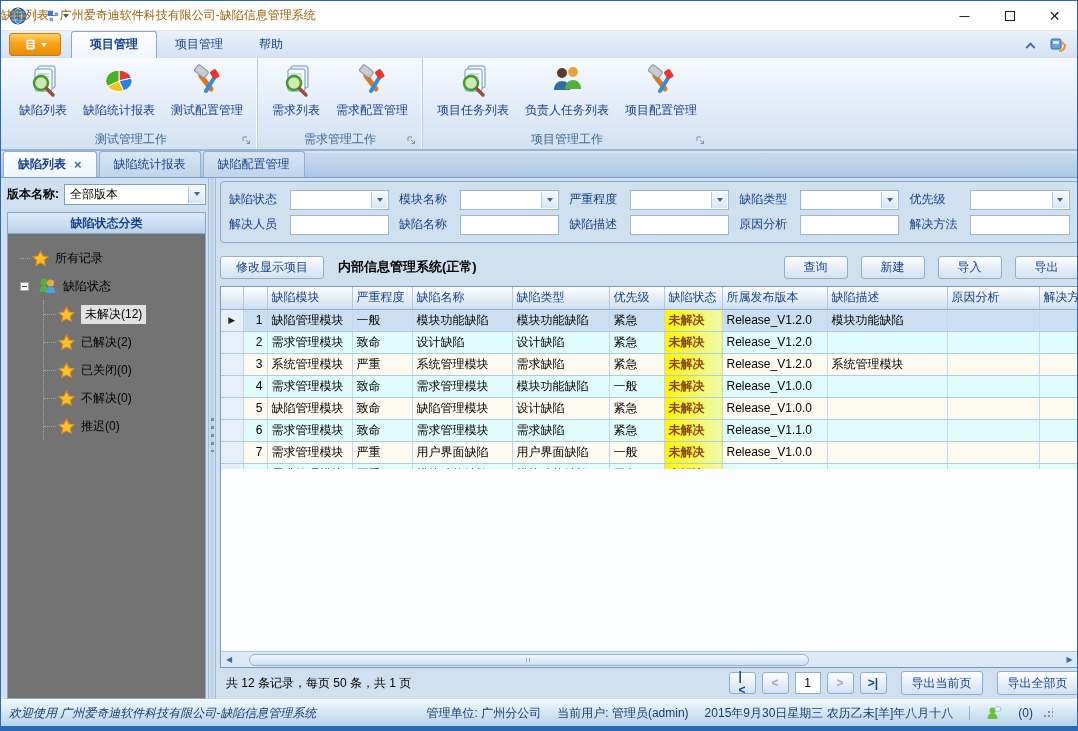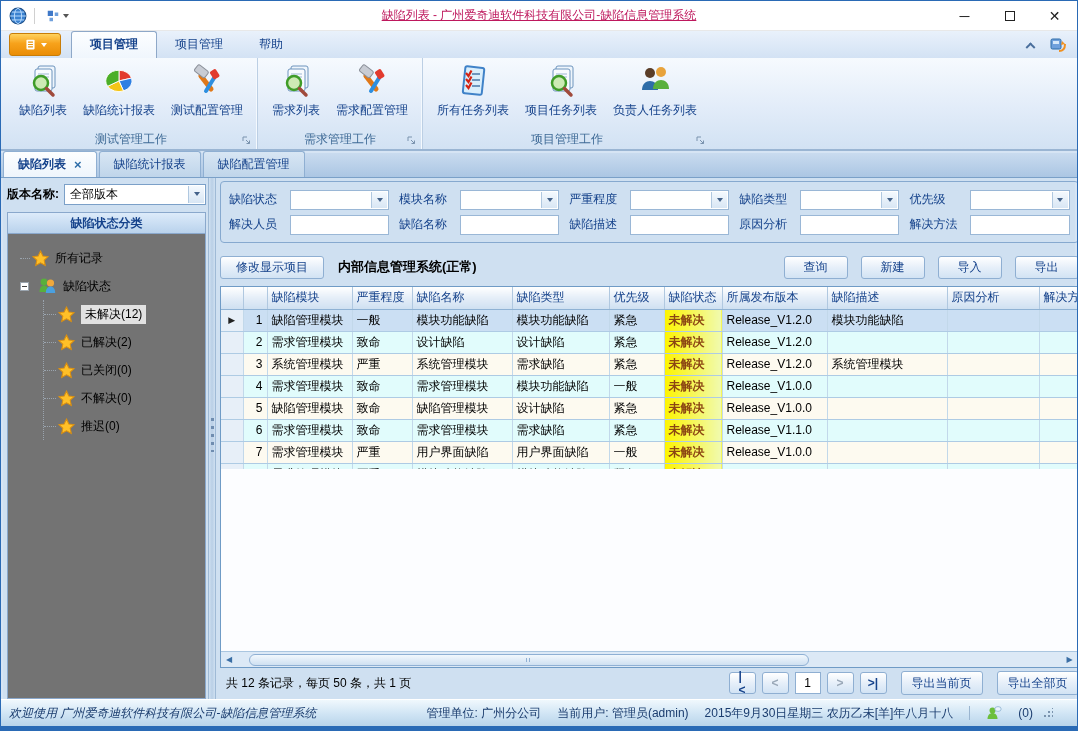--- a/index.html
+++ b/index.html
@@ -13,21 +13,21 @@
   .icon svg { width:100%; height:100%; }
 
   
   #titlebar { position:absolute; left:0; top:0; right:0; height:30px; background:#fff;
     display:flex; align-items:center; border-bottom:1px solid #e8e8e8; }
   #app-icon { width:18px; height:18px; margin-left:8px; }
   .qat-sep { width:1px; height:16px; background:#d0d0d0; margin:0 7px; }
   #qat-btn { display:flex; align-items:center; gap:3px; padding:2px 4px; }
   #qat-btn .icon { width:14px; height:14px; }
   .mini-caret { width:0; height:0; border-left:3px solid transparent; border-right:3px solid transparent; border-top:4px solid #555; }
-  #win-title { position:absolute; left:0; right:0; text-align:center; font-size:12px; color:#be185d; pointer-events:none;text-decoration:underline; }
+  #win-title { position:absolute; left:0; right:0; text-align:left; font-size:12px; color:#a16207; pointer-events:none; }
   #win-controls { margin-left:auto; display:flex; height:100%; z-index:2; }
   .win-btn { width:45px; height:100%; display:flex; align-items:center; justify-content:center; font-size:14px; color:#222; }
   #max-btn span { width:10px; height:10px; border:1px solid #222; display:block; }
 
   
   #ribbon-tabs { position:absolute; left:0; top:30px; right:0; height:27px;
     background:linear-gradient(#e9f1fb,#d3e2f4); display:flex; align-items:flex-end; }
   #app-menu-btn { width:52px; height:23px; margin:0 10px 0 8px; border-radius:3px;
     background:linear-gradient(#ffd25e,#f7a21b 45%,#ea8d06); border:1px solid #c87d08;
     display:flex; align-items:center; justify-content:center; gap:4px; align-self:center; }
@@ -307,49 +307,50 @@
             <path d="M4 4l3.5 3.5M7.5 4.5v3h-3" stroke="#7a93ae" fill="none"></path>
           </svg>
         </span>
     </div>
   </div>
   <div class="rb-group">
     <div class="rb-buttons">
       <div class="rb-btn">
         <span class="icon ">
             <svg viewBox="0 0 34 34">
-              <rect x="8" y="3" width="19" height="27" rx="2" fill="#d9eefc" stroke="#3f82c8" stroke-width="2" transform="rotate(6 17 17)"></rect>
-              <path d="M16 10h8M16 16h8M16 22h8" stroke="#4a78a8" stroke-width="1.5"></path>
-              <path d="M10 9l2.5 3 3-5.5M10 15l2.5 3 3-5.5M10 21l2.5 3 3-5.5" stroke="#d42313" stroke-width="2.2" fill="none"></path>
-            </svg>
-          </span>
-        <span>所有任务列表</span>
-      </div>
-      <div class="rb-btn">
-        <span class="icon ">
-            <svg viewBox="0 0 34 34">
               <rect x="12" y="2" width="17" height="22" rx="2" fill="#eef5fc" stroke="#6d94bd"></rect>
               <rect x="9" y="5" width="17" height="22" rx="2" fill="#f8fbfe" stroke="#6d94bd"></rect>
               <path d="M12 10h11M12 13h11M12 16h5" stroke="#9fb8d2" stroke-width="1"></path>
               <circle cx="15" cy="19" r="7" fill="#cdeab4" stroke="#3f9c28" stroke-width="2.5"></circle>
               <line x1="20.5" y1="24.5" x2="27" y2="31" stroke="#a04a3c" stroke-width="3.5" stroke-linecap="round"></line>
             </svg>
           </span>
         <span>项目任务列表</span>
       </div>
       <div class="rb-btn">
         <span class="icon ">
             <svg viewBox="0 0 34 34">
               <circle cx="12" cy="9" r="5" fill="#5a3d28"></circle>
               <path d="M4 26c0-6 4-9 8-9s8 3 8 9z" fill="#2e6da8"></path>
               <circle cx="23" cy="8" r="5" fill="#e8a33c"></circle>
               <path d="M15 25c0-6 4-9 8-9s8 3 8 9z" fill="#58b03c"></path>
             </svg>
           </span>
         <span>负责人任务列表</span>
+      </div>
+      <div class="rb-btn">
+        <span class="icon ">
+            <svg viewBox="0 0 34 34">
+              <line x1="11" y1="12" x2="21" y2="25" stroke="#e07818" stroke-width="5" stroke-linecap="round"></line>
+              <rect x="5" y="3" width="13" height="8" rx="2" fill="#c8ccd4" stroke="#8a8f98" transform="rotate(38 11 7)"></rect>
+              <line x1="24" y1="14" x2="16" y2="27" stroke="#2e8fe0" stroke-width="4" stroke-linecap="round"></line>
+              <rect x="21" y="6" width="7" height="9" rx="1.5" fill="#e23b2e" transform="rotate(-32 24 10)"></rect>
+            </svg>
+          </span>
+        <span>项目配置管理</span>
       </div>
     </div>
     <div class="rb-caption">
       <span>项目管理工作</span>
       <span class="launcher icon">
           <svg viewBox="0 0 9 9">
             <path d="M1 1h4M1 1v4" stroke="#7a93ae" fill="none"></path>
             <path d="M4 4l3.5 3.5M7.5 4.5v3h-3" stroke="#7a93ae" fill="none"></path>
           </svg>
         </span>

